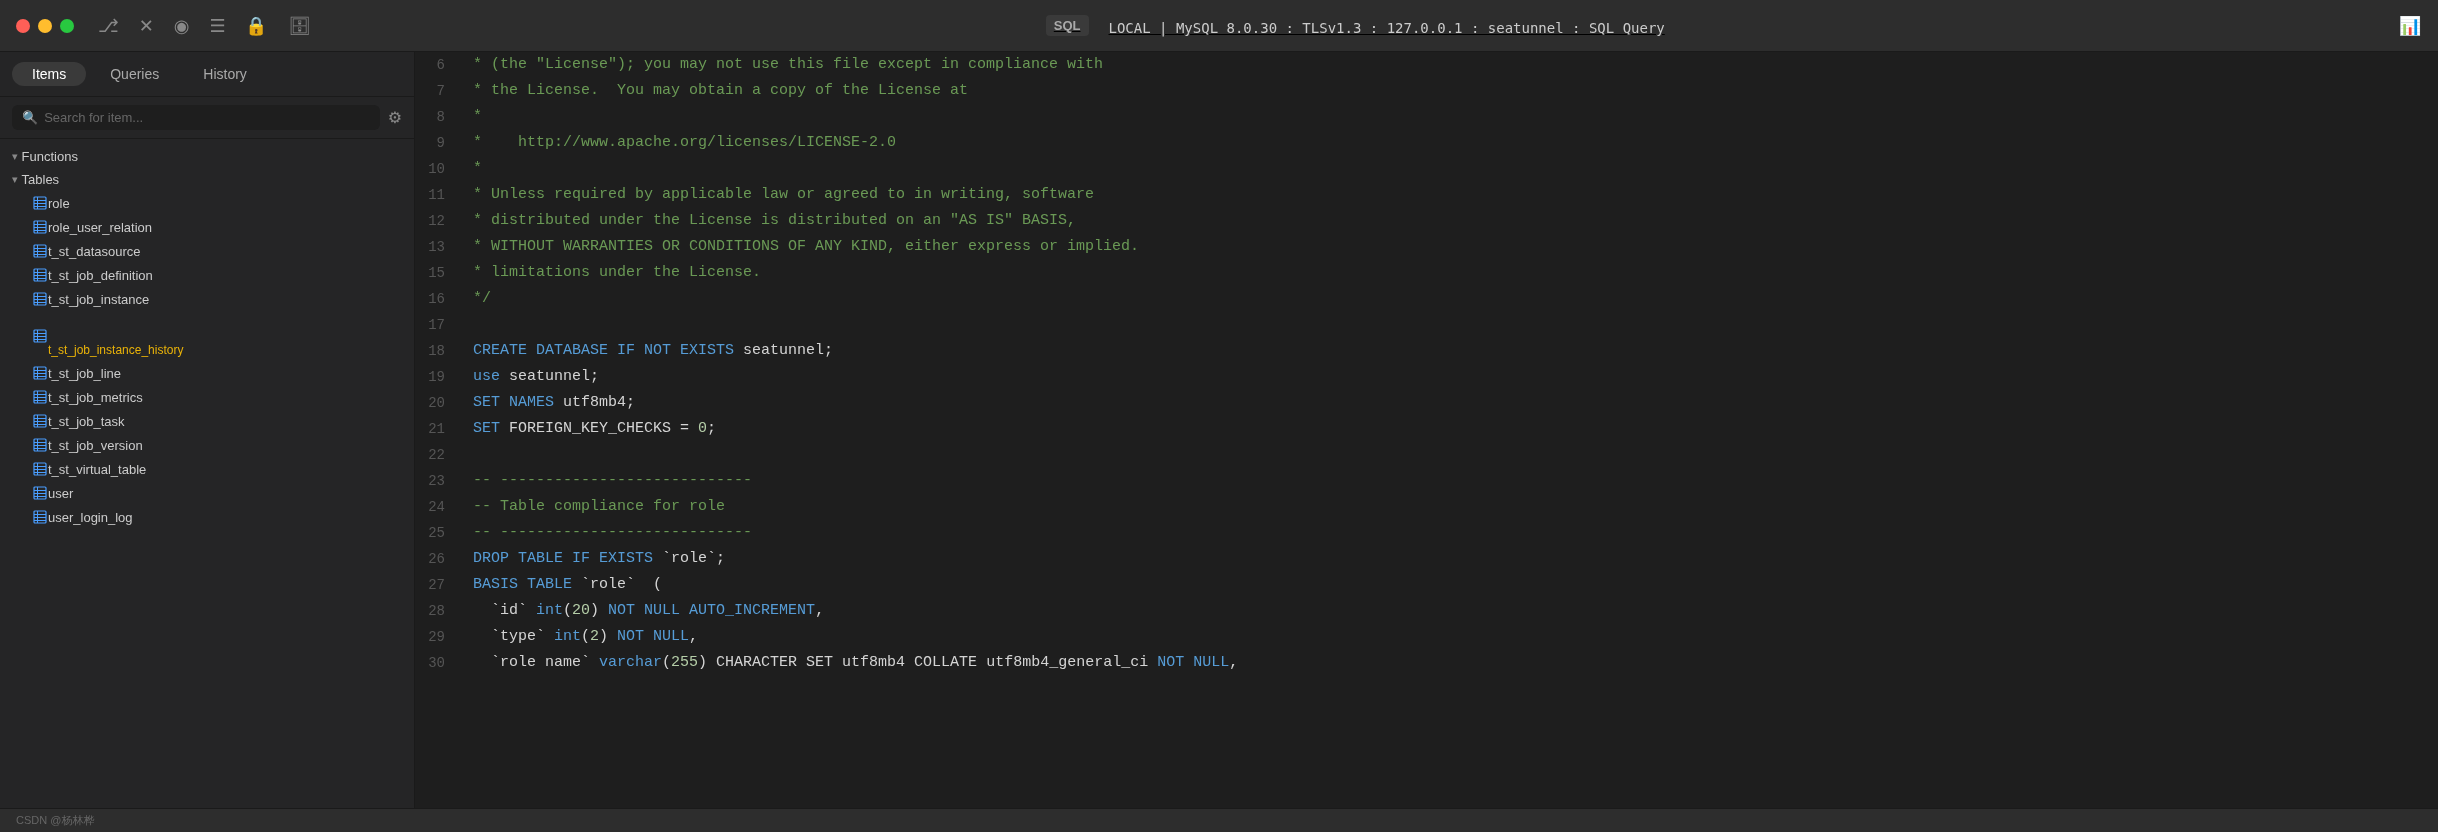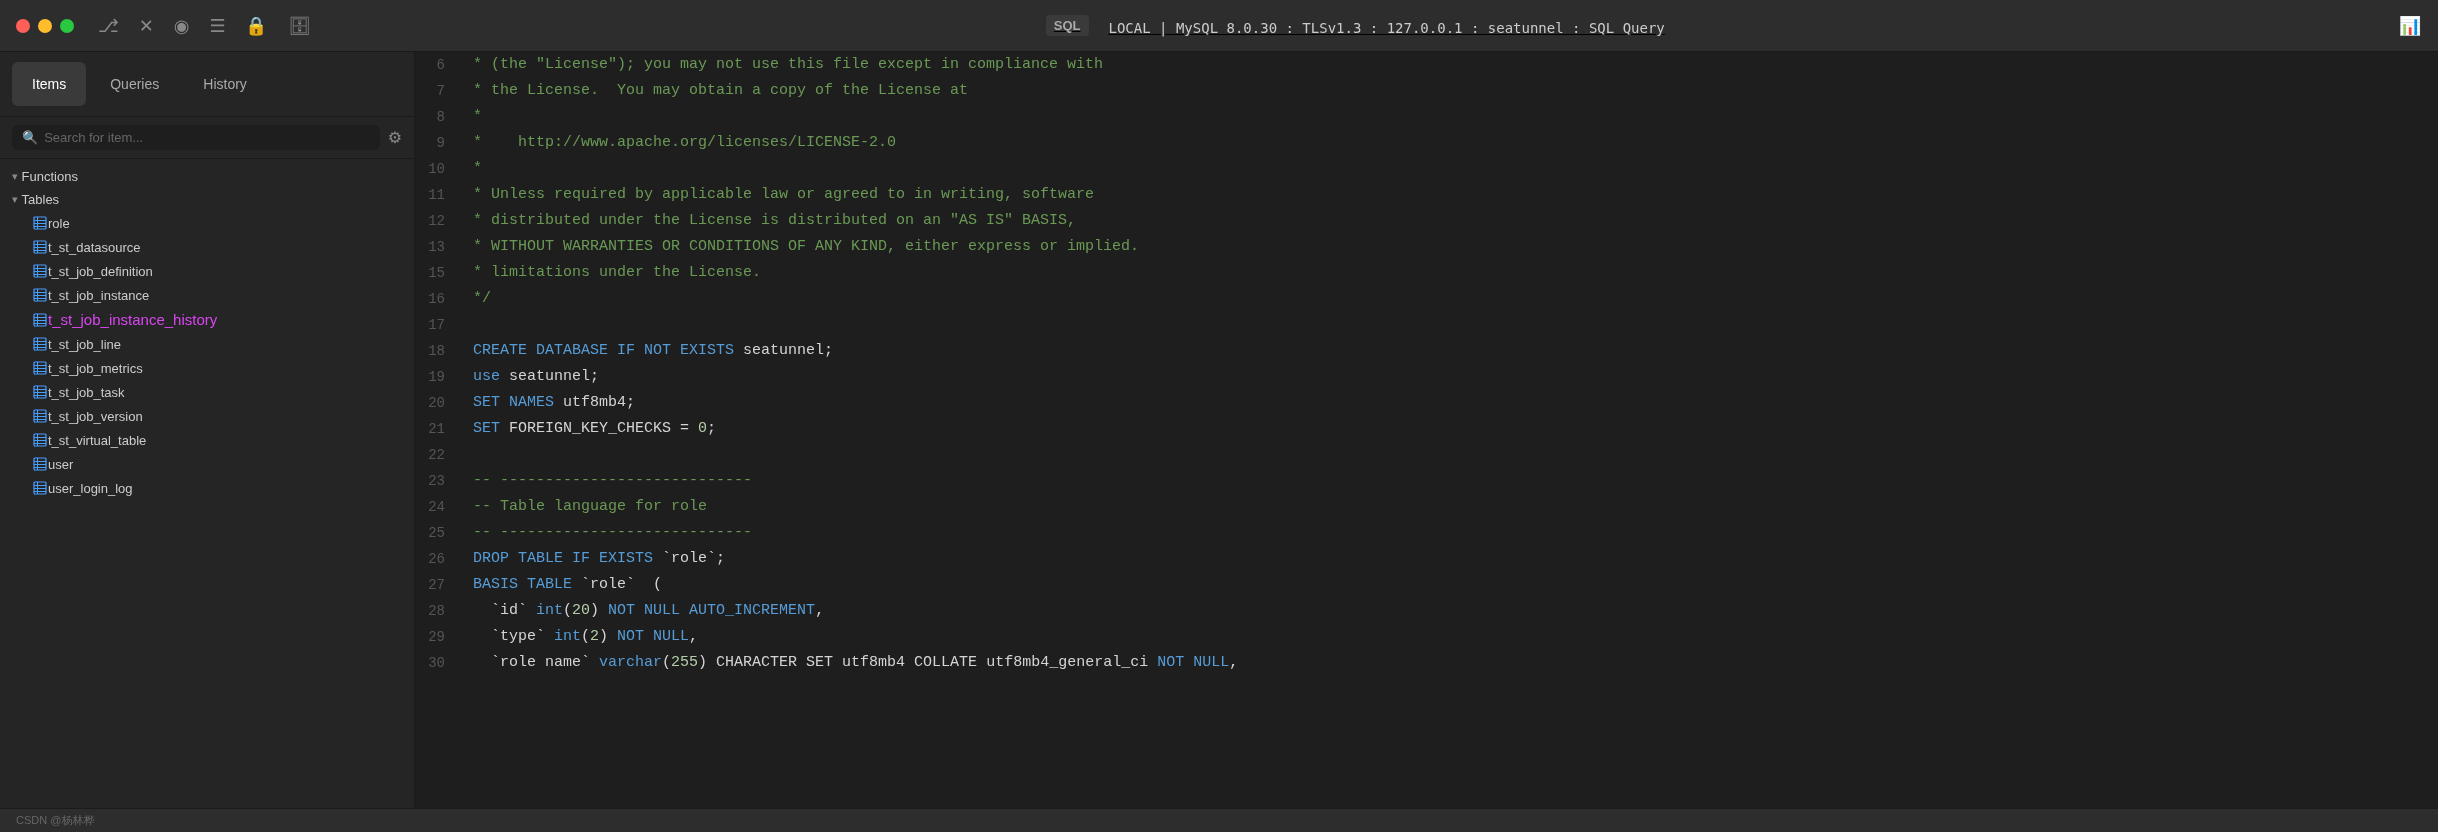--- a/index.html
+++ b/index.html
@@ -96,22 +96,22 @@
       flex-shrink: 0;
     }
 
     .sidebar-tabs {
       display: flex;
       padding: 10px 12px;
       gap: 4px;
       border-bottom: 1px solid #1a1a1a;
     }
     .sidebar-tab {
-      padding: 14px 20px;
-      border-radius: 6px;
+      padding: 4px 20px;
+      border-radius: 12px;
       font-size: 14px;
       cursor: pointer;
       color: #aaa;
       background: transparent;
       border: none;
       font-family: -apple-system, sans-serif;
       text-align: center;
     }
     .sidebar-tab.active {
       background: #3a3a3a;
@@ -326,20 +326,32 @@
           <div class="tree-item">
             <span class="table-icon">
       <svg width="14" height="14" viewBox="0 0 14 14" fill="none">
         <rect x="1" y="1" width="12" height="12" rx="1" stroke="#4a9eff" stroke-width="1.2" fill="none"></rect>
         <line x1="1" y1="4.5" x2="13" y2="4.5" stroke="#4a9eff" stroke-width="1"></line>
         <line x1="1" y1="7.5" x2="13" y2="7.5" stroke="#4a9eff" stroke-width="1"></line>
         <line x1="1" y1="10.5" x2="13" y2="10.5" stroke="#4a9eff" stroke-width="1"></line>
         <line x1="4.5" y1="1" x2="4.5" y2="13" stroke="#4a9eff" stroke-width="1"></line>
       </svg>
     </span>
+    <span style="color:#ccc;font-size:13px;">role_user_relation</span>
+          </div>
+          <div class="tree-item">
+            <span class="table-icon">
+      <svg width="14" height="14" viewBox="0 0 14 14" fill="none">
+        <rect x="1" y="1" width="12" height="12" rx="1" stroke="#4a9eff" stroke-width="1.2" fill="none"></rect>
+        <line x1="1" y1="4.5" x2="13" y2="4.5" stroke="#4a9eff" stroke-width="1"></line>
+        <line x1="1" y1="7.5" x2="13" y2="7.5" stroke="#4a9eff" stroke-width="1"></line>
+        <line x1="1" y1="10.5" x2="13" y2="10.5" stroke="#4a9eff" stroke-width="1"></line>
+        <line x1="4.5" y1="1" x2="4.5" y2="13" stroke="#4a9eff" stroke-width="1"></line>
+      </svg>
+    </span>
     <span style="color:#ccc;font-size:13px;">t_st_datasource</span>
           </div>
           <div class="tree-item">
             <span class="table-icon">
       <svg width="14" height="14" viewBox="0 0 14 14" fill="none">
         <rect x="1" y="1" width="12" height="12" rx="1" stroke="#4a9eff" stroke-width="1.2" fill="none"></rect>
         <line x1="1" y1="4.5" x2="13" y2="4.5" stroke="#4a9eff" stroke-width="1"></line>
         <line x1="1" y1="7.5" x2="13" y2="7.5" stroke="#4a9eff" stroke-width="1"></line>
         <line x1="1" y1="10.5" x2="13" y2="10.5" stroke="#4a9eff" stroke-width="1"></line>
         <line x1="4.5" y1="1" x2="4.5" y2="13" stroke="#4a9eff" stroke-width="1"></line>
@@ -362,21 +374,21 @@
           <div class="tree-item">
             <span class="table-icon">
       <svg width="14" height="14" viewBox="0 0 14 14" fill="none">
         <rect x="1" y="1" width="12" height="12" rx="1" stroke="#4a9eff" stroke-width="1.2" fill="none"></rect>
         <line x1="1" y1="4.5" x2="13" y2="4.5" stroke="#4a9eff" stroke-width="1"></line>
         <line x1="1" y1="7.5" x2="13" y2="7.5" stroke="#4a9eff" stroke-width="1"></line>
         <line x1="1" y1="10.5" x2="13" y2="10.5" stroke="#4a9eff" stroke-width="1"></line>
         <line x1="4.5" y1="1" x2="4.5" y2="13" stroke="#4a9eff" stroke-width="1"></line>
       </svg>
     </span>
-    <span style="color:#d946ef;font-size:15px;">t_st_job_instance_history</span>
+    <span style="color:#eab308;font-size:12px;margin-top:28px;">t_st_job_instance_history</span>
           </div>
           <div class="tree-item">
             <span class="table-icon">
       <svg width="14" height="14" viewBox="0 0 14 14" fill="none">
         <rect x="1" y="1" width="12" height="12" rx="1" stroke="#4a9eff" stroke-width="1.2" fill="none"></rect>
         <line x1="1" y1="4.5" x2="13" y2="4.5" stroke="#4a9eff" stroke-width="1"></line>
         <line x1="1" y1="7.5" x2="13" y2="7.5" stroke="#4a9eff" stroke-width="1"></line>
         <line x1="1" y1="10.5" x2="13" y2="10.5" stroke="#4a9eff" stroke-width="1"></line>
         <line x1="4.5" y1="1" x2="4.5" y2="13" stroke="#4a9eff" stroke-width="1"></line>
       </svg>
@@ -526,21 +538,21 @@
           <div class="code-line">
             <span class="line-num">22</span>
             <span class="line-content"><span class="plain"></span></span>
           </div>
           <div class="code-line">
             <span class="line-num">23</span>
             <span class="line-content"><span class="comment">-- ----------------------------</span></span>
           </div>
           <div class="code-line">
             <span class="line-num">24</span>
-            <span class="line-content"><span class="comment">-- Table language for role</span></span>
+            <span class="line-content"><span class="comment">-- Table compliance for role</span></span>
           </div>
           <div class="code-line">
             <span class="line-num">25</span>
             <span class="line-content"><span class="comment">-- ----------------------------</span></span>
           </div>
           <div class="code-line">
             <span class="line-num">26</span>
             <span class="line-content"><span class="kw">DROP TABLE IF EXISTS </span><span class="plain">`role`;</span></span>
           </div>
           <div class="code-line">

